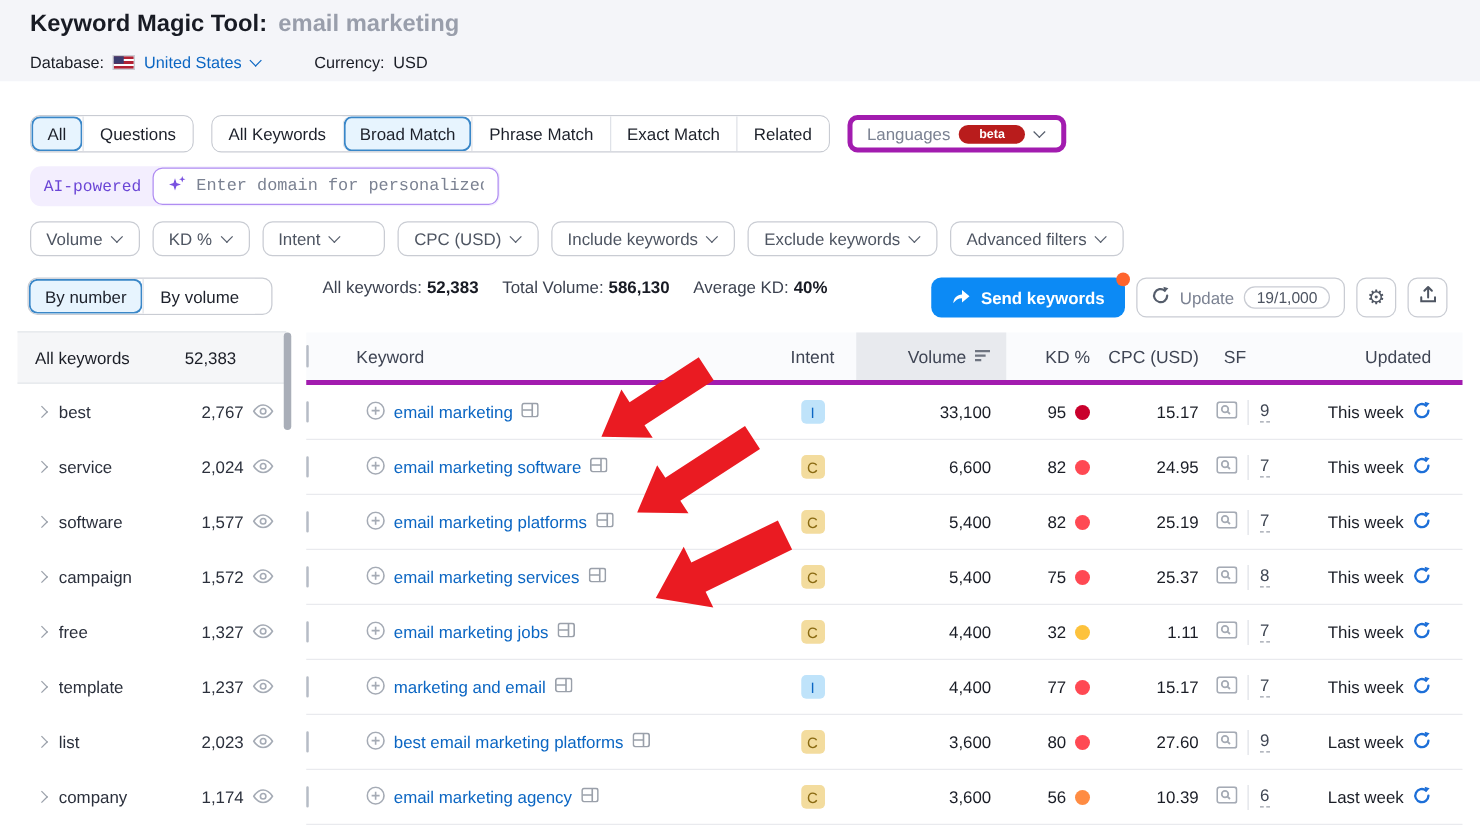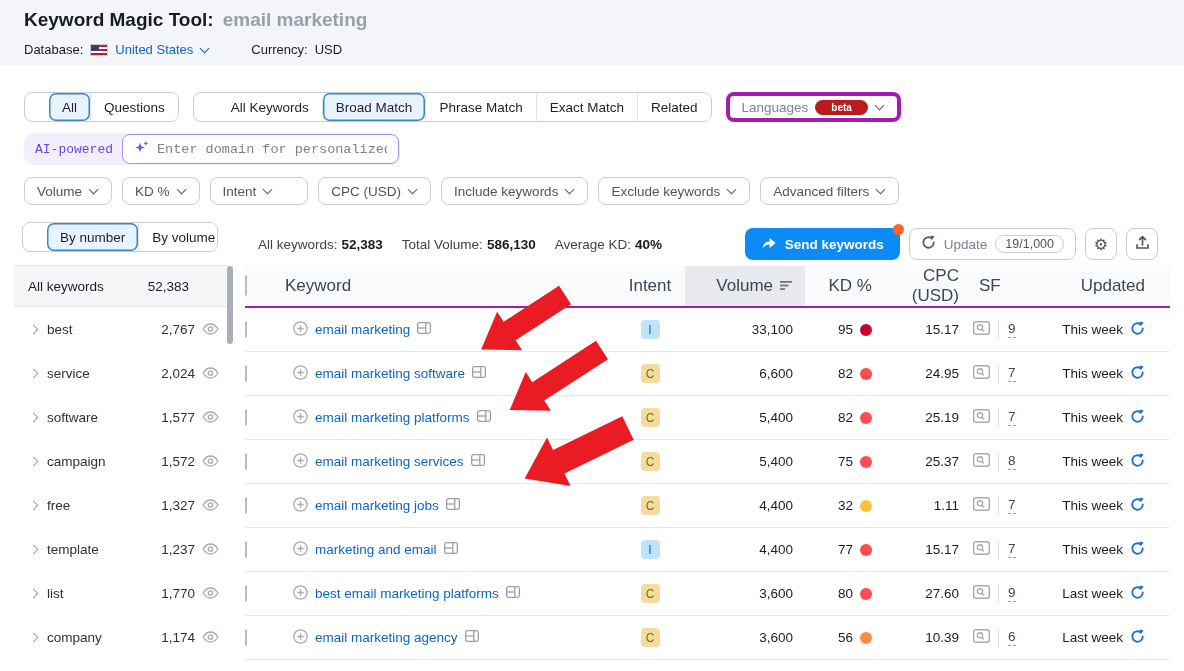--- a/index.html
+++ b/index.html
@@ -26,21 +26,21 @@
   .chv { display:inline-block; width:7px; height:7px; border-right:1.8px solid #555d6b; border-bottom:1.8px solid #555d6b;
     transform:rotate(45deg); margin:-3px 2px 0 8px; }
   .chv.blue { border-color:#0b66c3; }
   .chv.right { transform:rotate(-45deg); margin:0 10px 0 2px; border-color:#9aa0aa; }
 
   
   .tabs-row { position:absolute; left:24px; top:92px; display:flex; gap:14px; }
   .seg-group { display:flex; border:1px solid #c9ccd3; border-radius:8px; background:#fff; overflow:hidden; }
   .seg { height:28px; padding:0 13px; display:flex; align-items:center; font-size:13.5px; color:#1c202a;
     background:#fff; border:none; border-left:1px solid #dfe2e8; font-family:inherit; cursor:pointer; white-space:nowrap; }
-  .seg:first-child { border-left:none;margin-left:24px; }
+  .seg:first-child { border-left:none; }
   .seg.sel { background:#e7f4fe; box-shadow:inset 0 0 0 1.5px #3a87c8; border-radius:7px; }
   .lang-btn { display:flex; align-items:center; height:30px; padding:0 12px; border:4px solid #a21caf;
     border-radius:8px; background:#fff; font-size:13.5px; color:#7b8292; font-family:inherit; cursor:pointer; }
   .beta { background:#b91c1c; color:#fff; font-size:10px; font-weight:bold; padding:2px 16px; border-radius:9px; margin-left:7px; }
 
   
   .ai-row { position:absolute; left:24px; top:133px; display:flex; align-items:center; height:32px;
     background:#f3eefe; border-radius:9px; padding:0 1px 0 11px;font-family:Liberation Mono, monospace; }
   .ai-label { color:#6b46d6; font-size:13px; margin-right:9px; }
   .ai-input-wrap { display:flex; align-items:center; gap:7px; height:30px; background:#fff;
@@ -61,35 +61,35 @@
     border-top:1px solid #e4e6ea; border-bottom:1px solid #e4e6ea; display:flex; align-items:center; padding:0 14px; font-size:13.5px; }
   .allkw-row .cnt { margin-left:auto; margin-right:26px; }
   .side-list { position:absolute; left:0; top:85px; width:215px; }
   .side-item { height:44px; display:flex; align-items:center; padding:0 10px 0 14px; font-size:13.5px; color:#2b303c; cursor:pointer; }
   .side-item .cnt { margin-left:auto; margin-right:7px; }
   .eye { display:inline-flex; }
   .side-scrollbar { position:absolute; right:0; top:44px; width:6px; height:78px; background:#a9aeb8; border-radius:3px; }
 
   
   .table-sec { position:absolute; left:245px; top:222px; width:925px; }
-  .tbar { height:44px; display:flex; align-items:center; padding:0 12px 0 13px; }
+  .tbar { height:44px; display:flex; align-items:flex-start; padding:0 12px 0 13px; }
   .stats { display:flex; gap:19px; font-size:13.5px; color:#3c4250; }
   .stat b { color:#181b24; margin-left:4px; }
   .tbar-right { margin-left:auto; display:flex; align-items:center; gap:9px; }
   .send-btn { position:relative; display:flex; align-items:center; gap:8px; height:32px; padding:0 16px;
     background:#0c8af5; border:none; border-radius:8px; color:#fff; font-size:13.5px; font-weight:bold; font-family:inherit; cursor:pointer; }
   .send-btn .dot { position:absolute; top:-4px; right:-4px; width:11px; height:11px; border-radius:50%; background:#ff642d; }
   .update-btn { display:flex; align-items:center; gap:8px; height:32px; padding:0 11px; background:#fff;
     border:1px solid #c9ccd3; border-radius:8px; font-size:13.5px; color:#7b8292; font-family:inherit; cursor:pointer; }
   .quota { border:1px solid #c9ccd3; border-radius:10px; padding:1px 9px; font-size:12.5px; color:#4e5562; }
   .icon-btn { width:32px; height:32px; display:flex; align-items:center; justify-content:center; background:#fff;
     border:1px solid #c9ccd3; border-radius:8px; cursor:pointer; font-size:16px; color:#4e5562; }
 
   .grid { display:grid; grid-template-columns:40px 330px 70px 120px 75px 85px 70px 135px; align-items:center; }
-  .thead { height:42px; background:#fafbfd; border-bottom:2px solid #a21caf; font-size:17px; color:#3f4554; }
+  .thead { height:42px; background:#fafbfd; border-bottom:4px solid #a21caf; font-size:14px; color:#3f4554; }
   .thead .c-int { text-align:center; }
   .thead .c-vol { background:#e8eaee; height:100%; display:flex; align-items:center; justify-content:flex-end; gap:7px; padding-right:12px; }
   .thead .c-kd { text-align:right; padding-right:8px; }
   .thead .c-cpc { text-align:right; padding-right:6px; }
   .thead .c-sf { padding-left:14px; }
   .thead .c-upd { text-align:right; padding-right:25px; }
   .cb { width:16px; height:16px; border:1.5px solid #b6bcc6; border-radius:4px; background:#fff; margin:0 auto; cursor:pointer; }
 
   .trow { height:44px; border-bottom:1px solid #e9eaee; font-size:13.5px; }
   .kw-cell { display:flex; align-items:center; gap:7px; padding-left:8px; }
@@ -262,21 +262,21 @@
           <span class="eye">
             <svg width="17" height="12" viewBox="0 0 17 12">
               <path d="M1 6c2.2-3.3 4.7-5 7.5-5s5.3 1.7 7.5 5c-2.2 3.3-4.7 5-7.5 5S3.2 9.3 1 6Z" stroke="#a5abb5" stroke-width="1.3" fill="none"></path>
               <circle cx="8.5" cy="6" r="2.2" stroke="#a5abb5" stroke-width="1.3" fill="none"></circle>
             </svg>
           </span>
         </div>
         <div class="side-item">
           <span class="chv right"></span>
           <span>list</span>
-          <span class="cnt">1,770</span>
+          <span class="cnt">2,023</span>
           <span class="eye">
             <svg width="17" height="12" viewBox="0 0 17 12">
               <path d="M1 6c2.2-3.3 4.7-5 7.5-5s5.3 1.7 7.5 5c-2.2 3.3-4.7 5-7.5 5S3.2 9.3 1 6Z" stroke="#a5abb5" stroke-width="1.3" fill="none"></path>
               <circle cx="8.5" cy="6" r="2.2" stroke="#a5abb5" stroke-width="1.3" fill="none"></circle>
             </svg>
           </span>
         </div>
         <div class="side-item">
           <span class="chv right"></span>
           <span>company</span>

